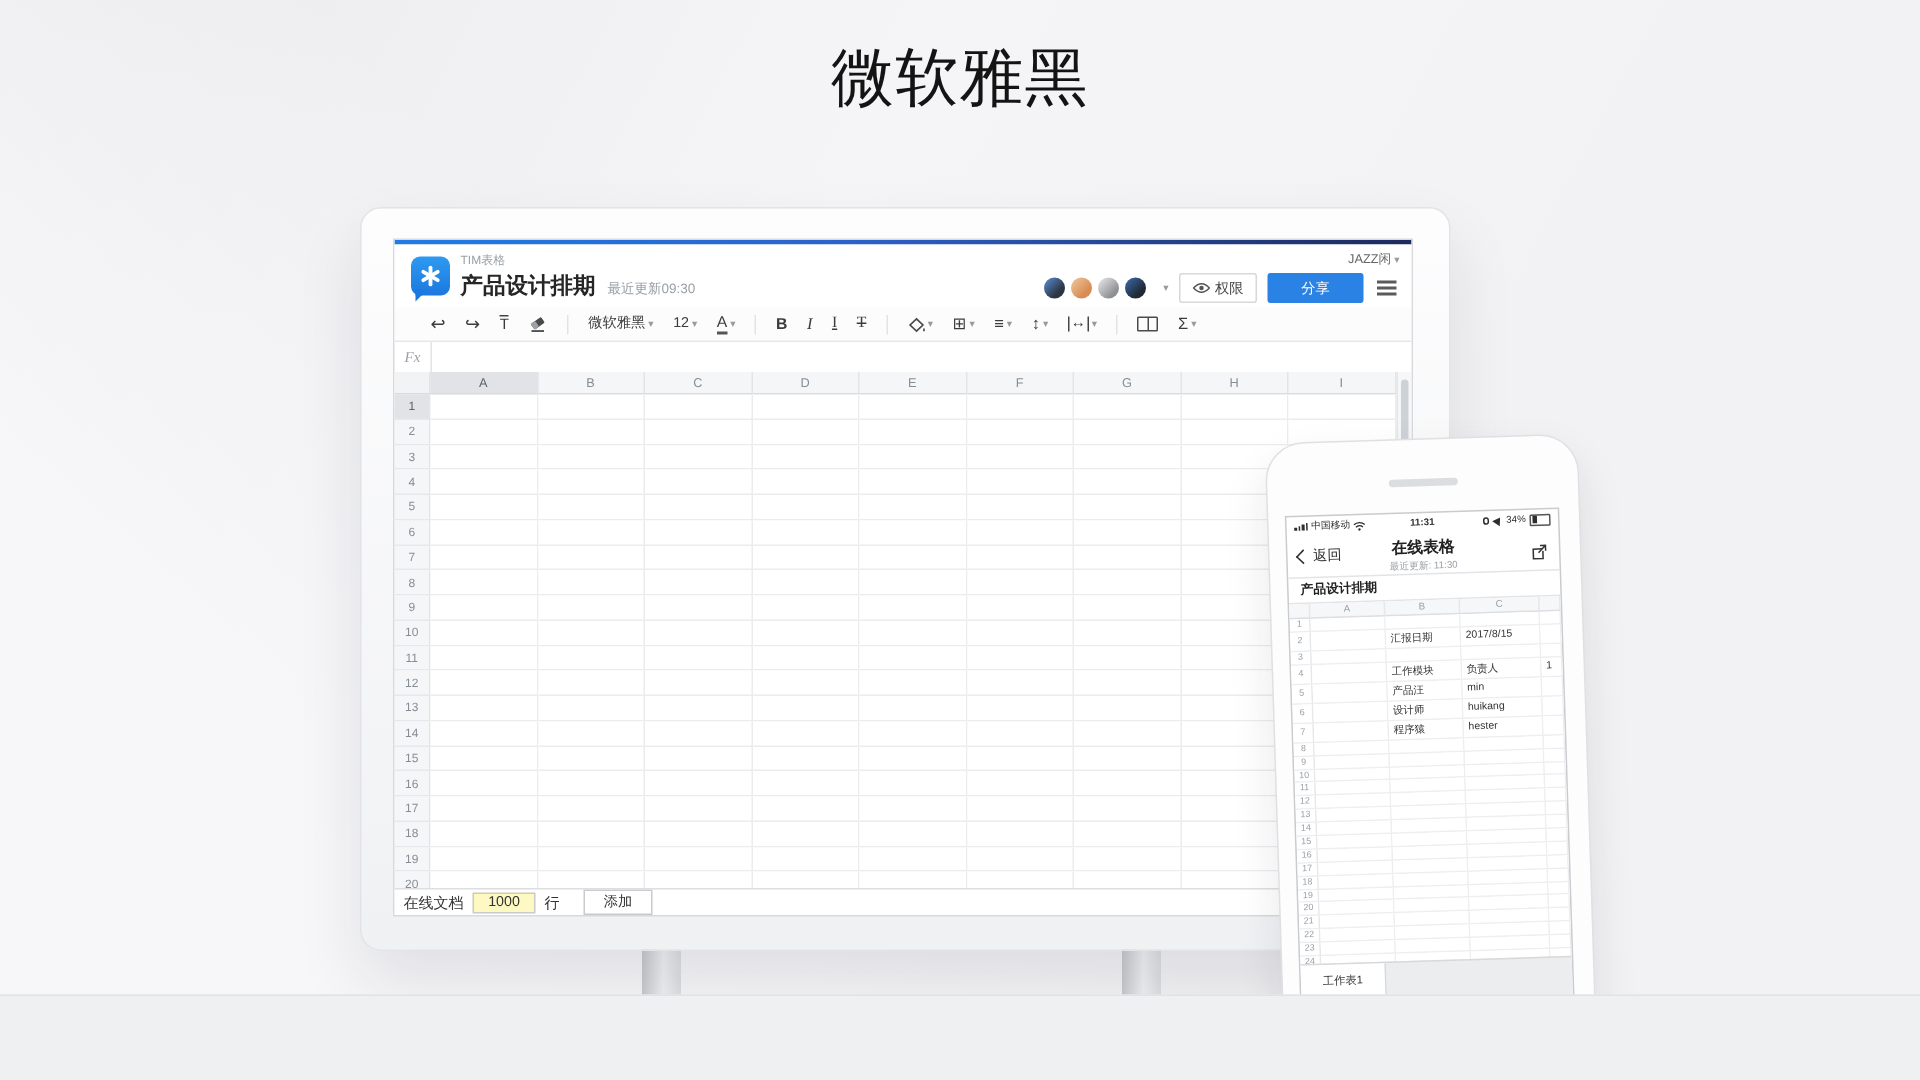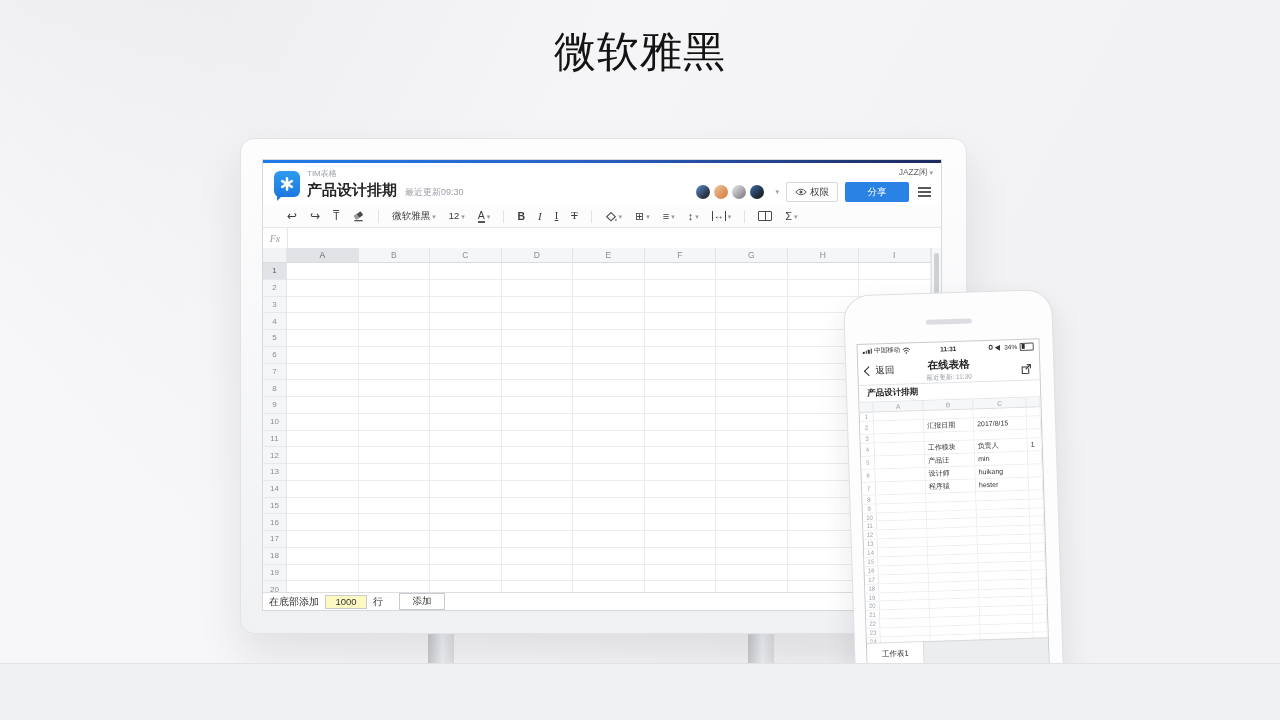--- a/index.html
+++ b/index.html
@@ -507,21 +507,21 @@
             <div class="dcell"></div>
             <div class="dcell"></div>
             <div class="dcell"></div>
           </div>
         </div>
       <div class="vscroll">
           <div class="vthumb"></div>
         </div>
 
       <div class="sheet-footer">
-        <span>在底部添加</span>
+        <span>在线文档</span>
         <input class="rows-input" value="1000" style="">
         <span>行</span>
         <span class="btn-addrows">添加</span>
       </div>
     </div>
   </div>
 
   <div class="phone">
     <div class="speaker"></div>
     <div class="pscreen">

